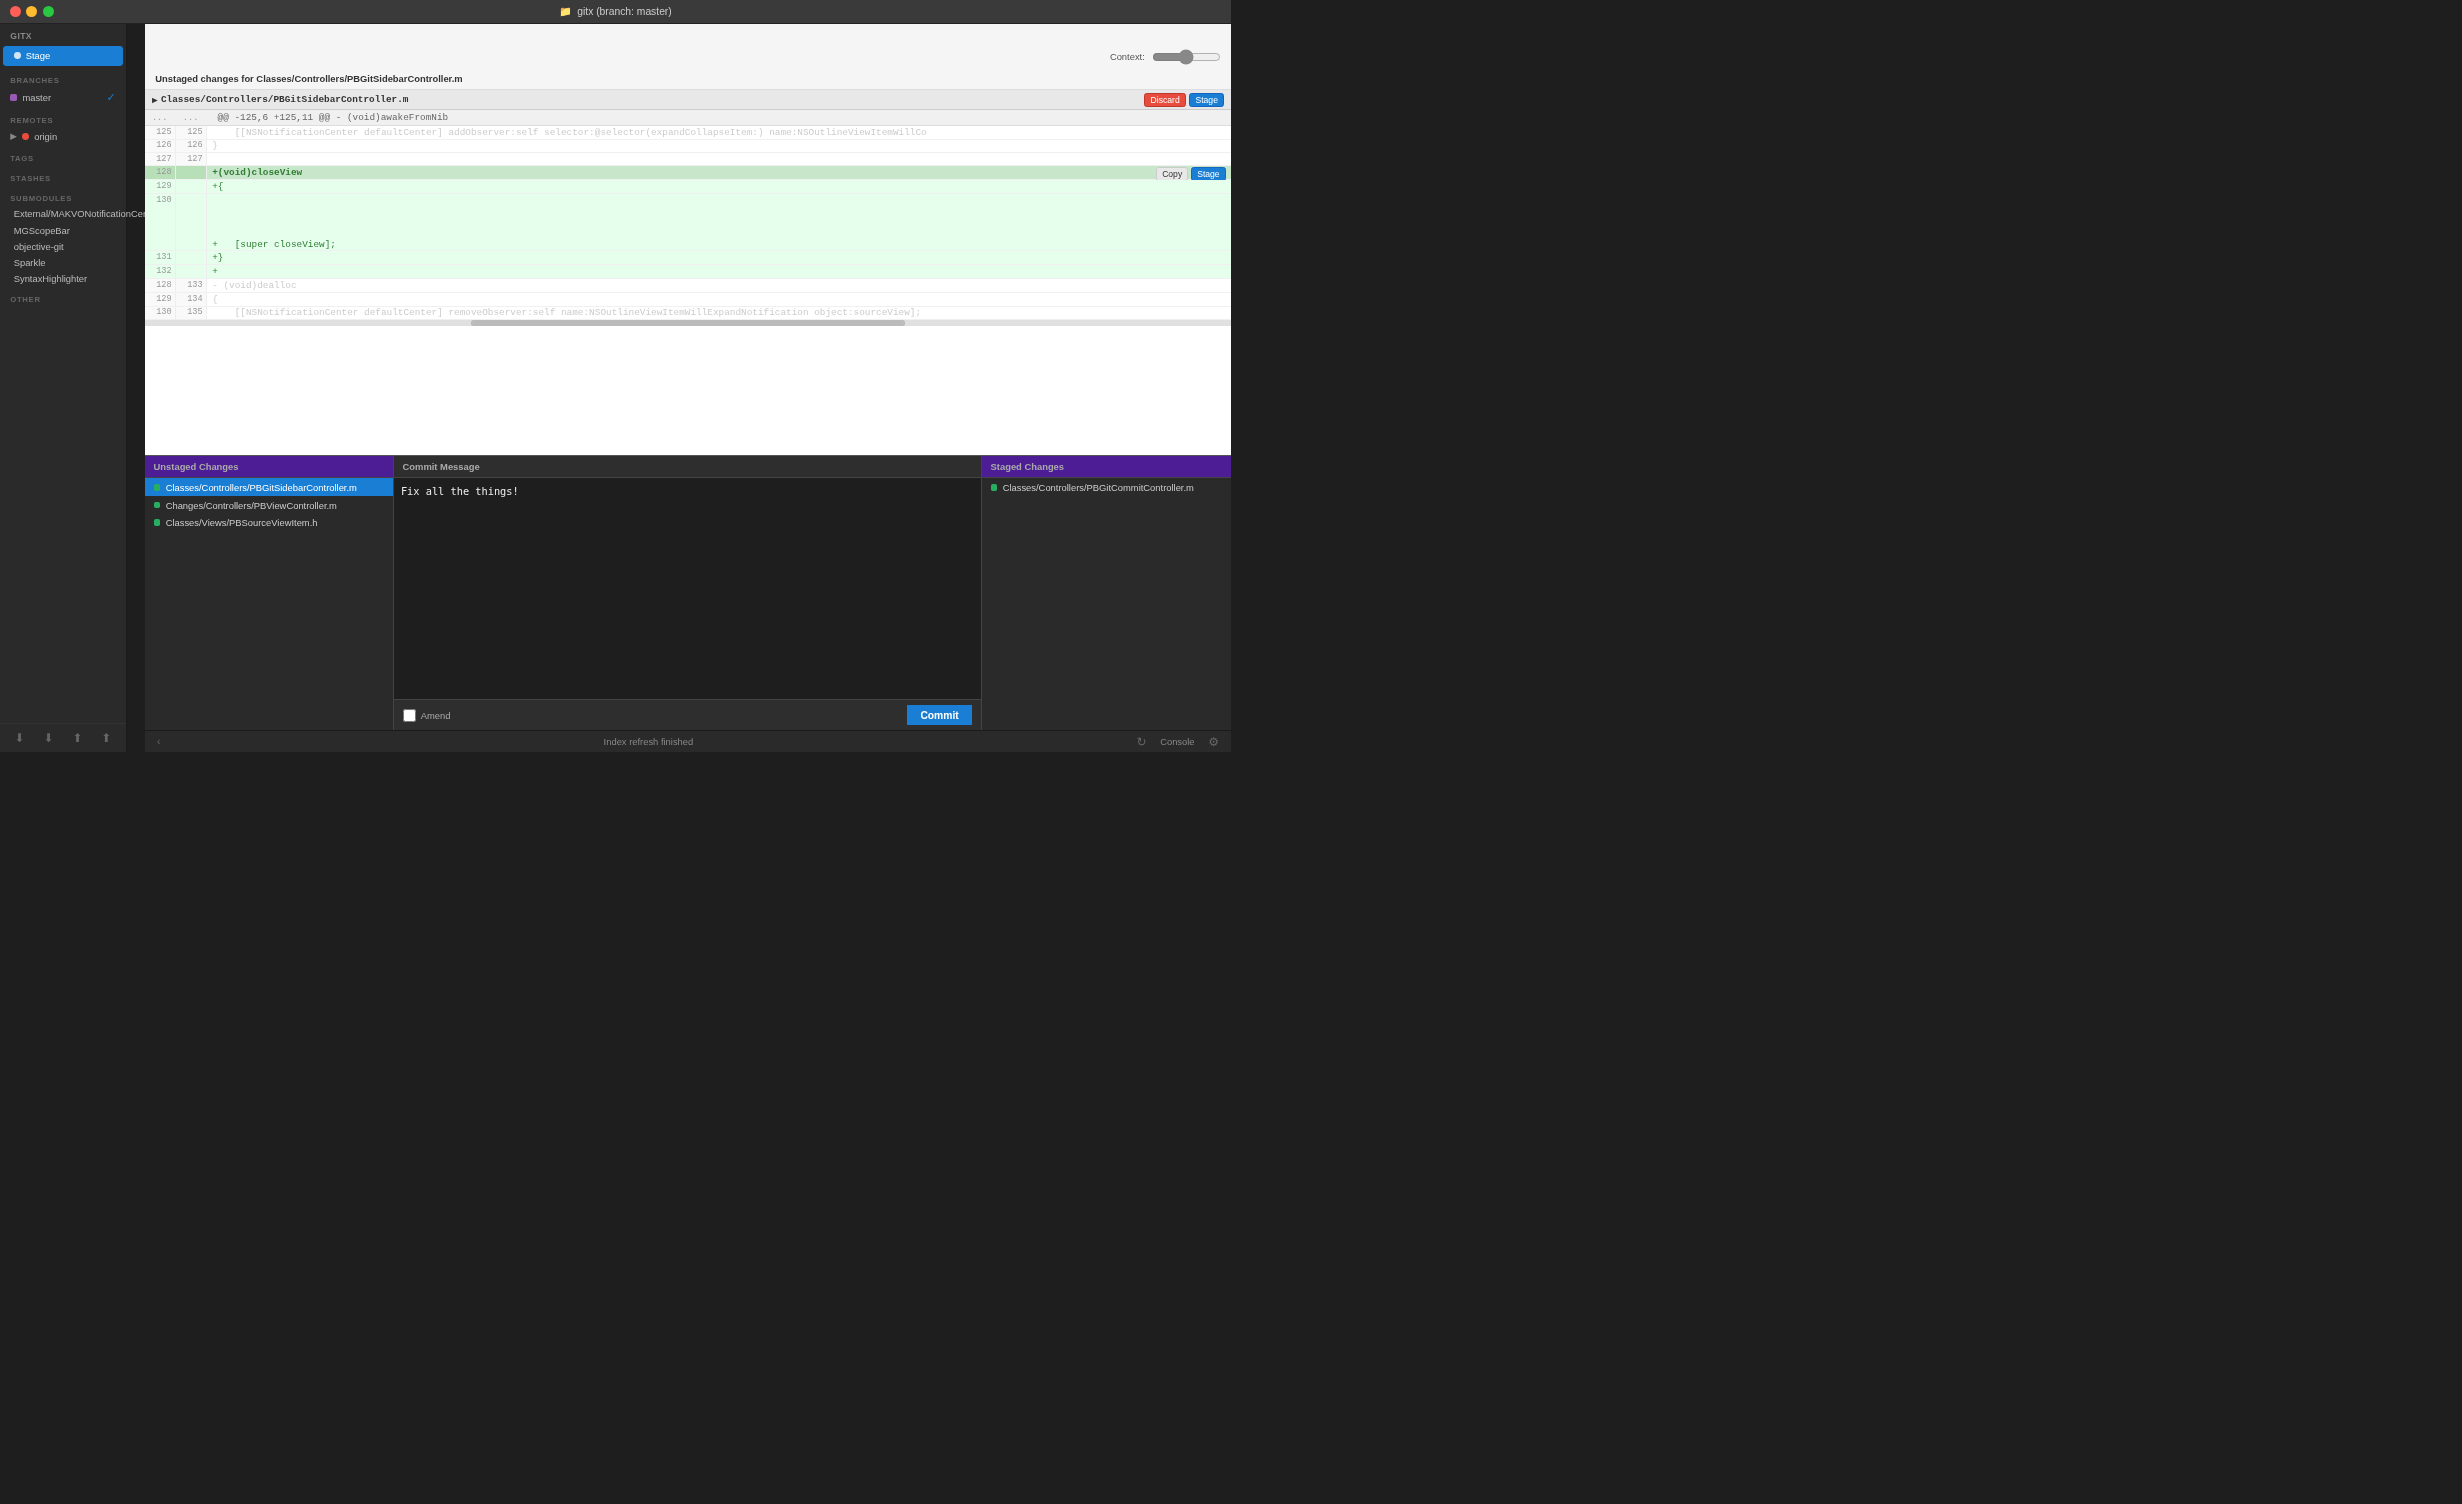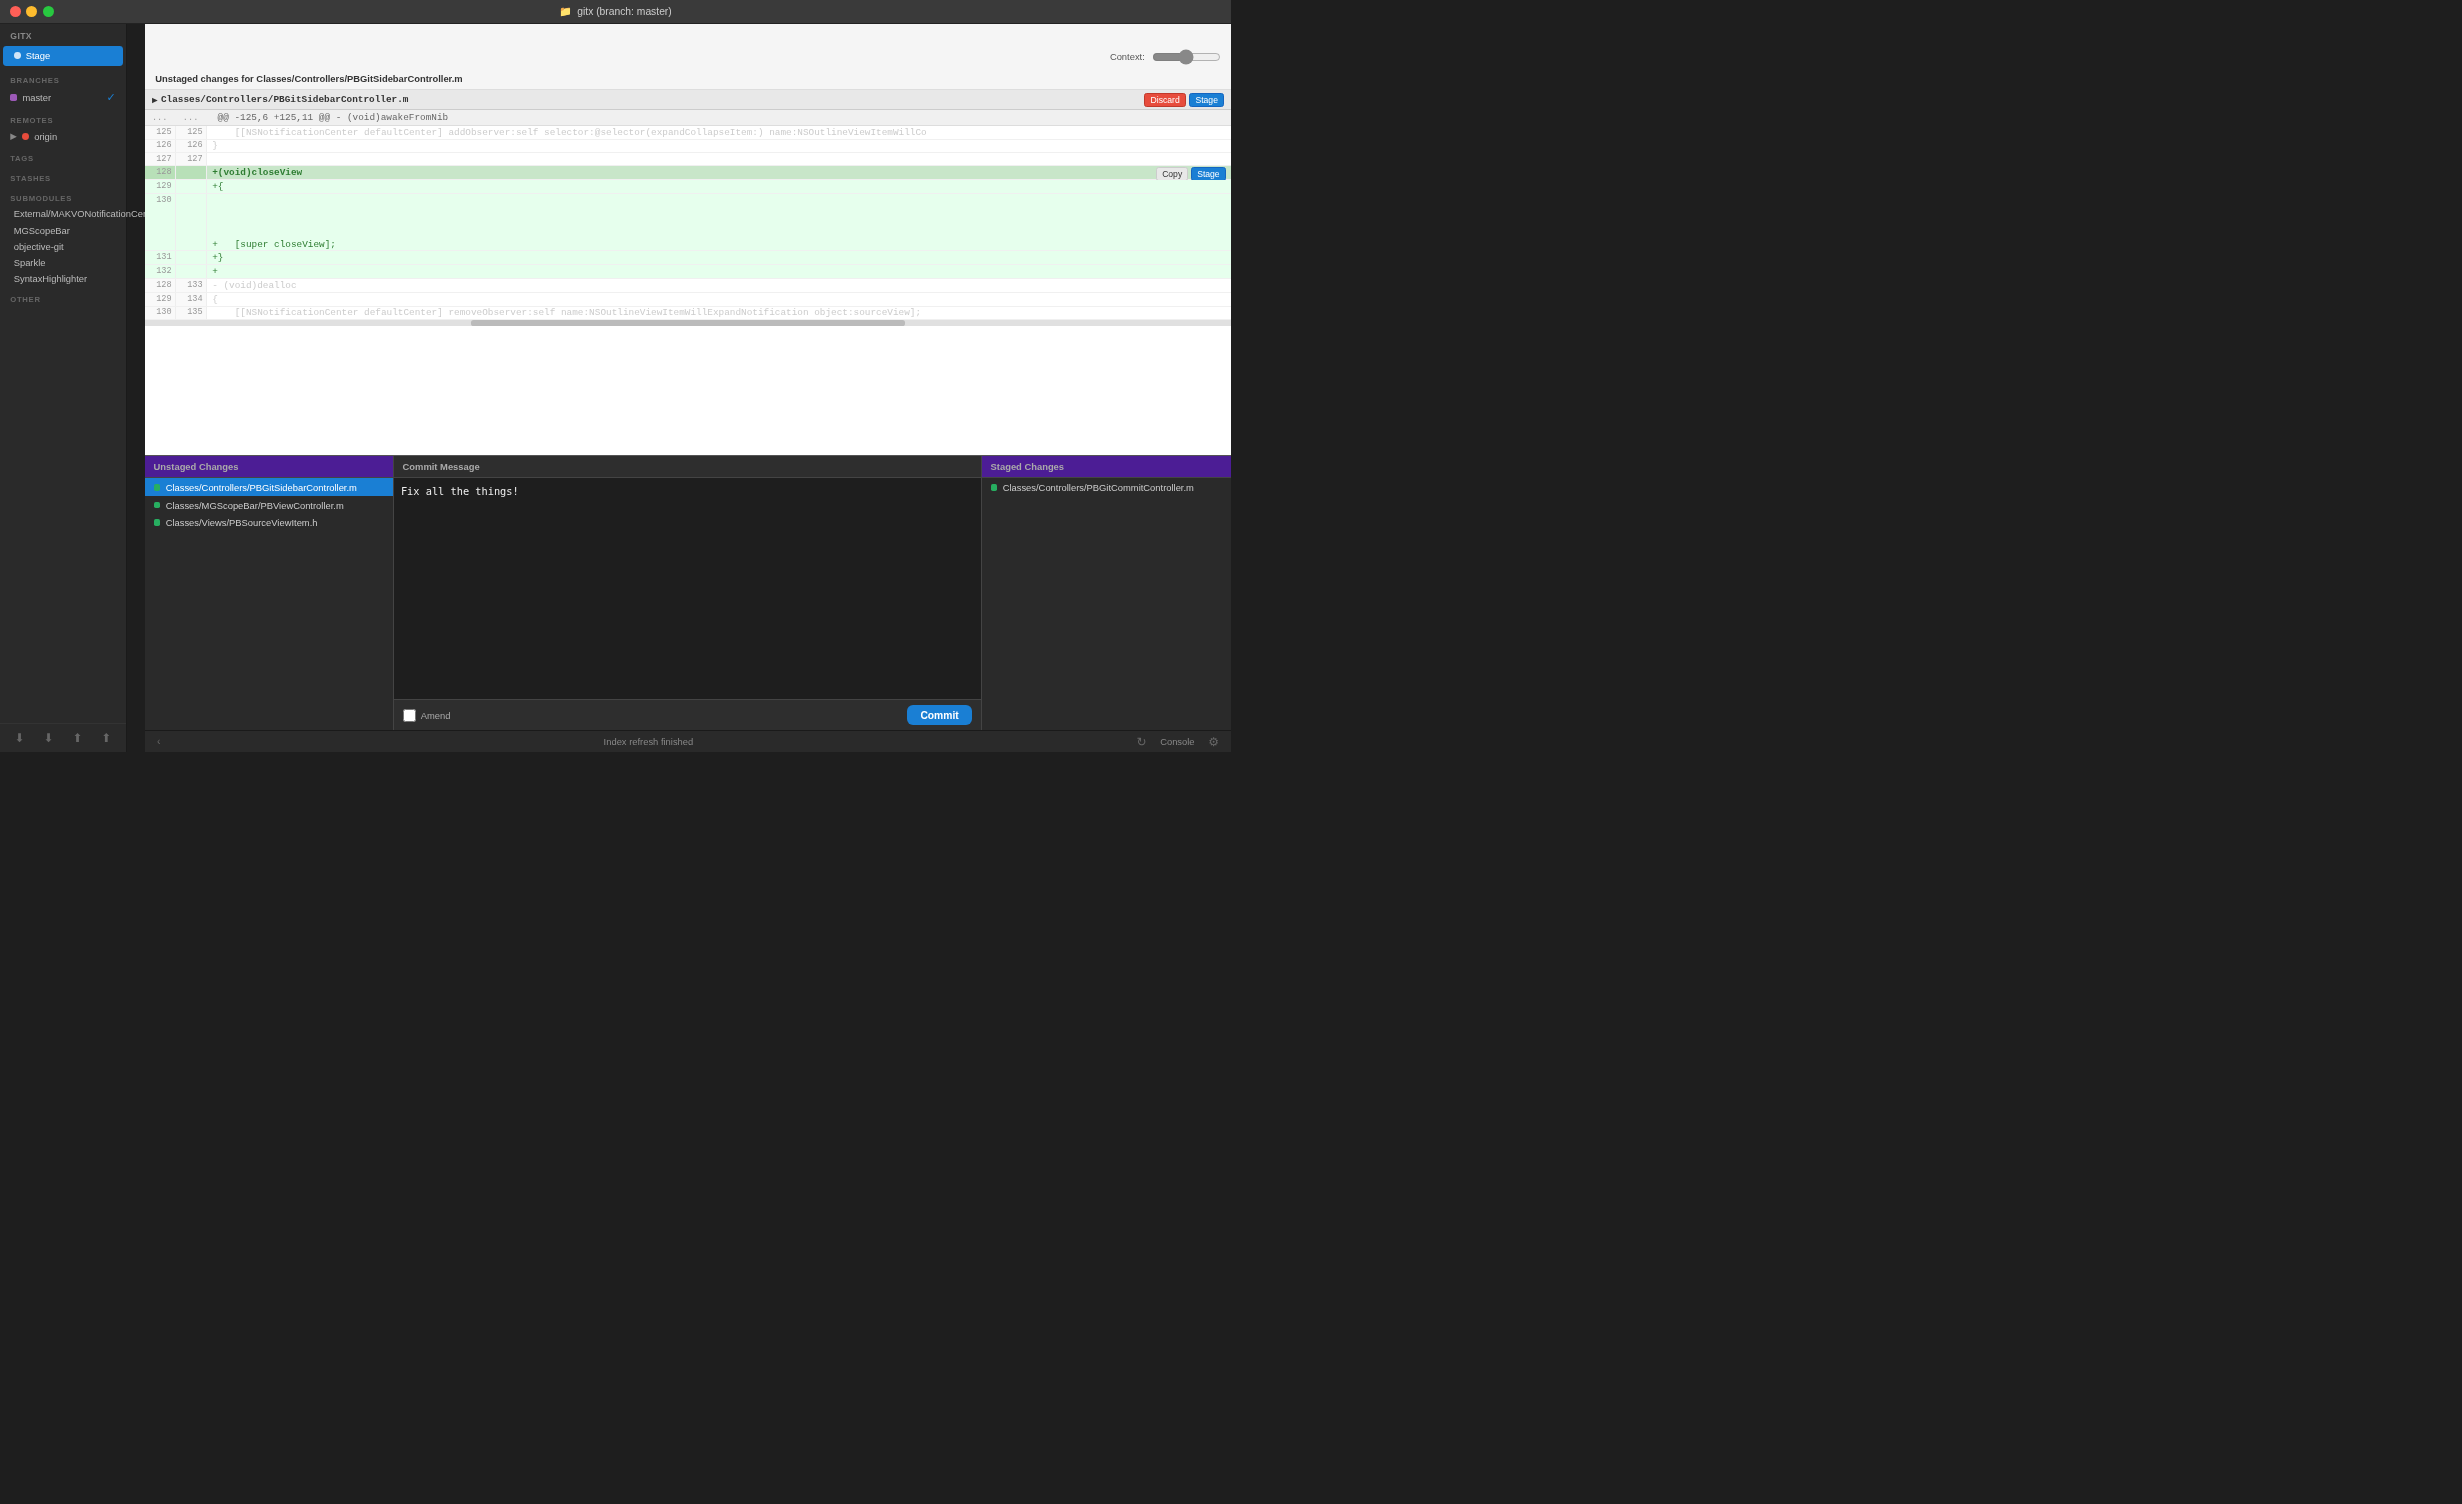--- a/index.html
+++ b/index.html
@@ -329,21 +329,21 @@
       display: flex;
       align-items: center;
       gap: 5.2px;
       color: #aaa;
       font-size: 9.4px;
     }
     .commit-btn {
       background: #1a7fd4;
       color: #fff;
       border: none;
-      border-radius: 6px;
+      border-radius: 0;
       padding: 4.3px 13.7px;
       font-size: 10.3px;
       font-weight: 600;
       cursor: pointer;
     }
 
     
     .staged-panel {
       width: 249px;
       display: flex;
@@ -592,21 +592,21 @@
 
       <div class="unstaged-panel">
         <div class="panel-header">Unstaged Changes</div>
         <div class="file-list">
           <div class="file-item selected">
             <span class="file-dot"></span>
             <span>Classes/Controllers/PBGitSidebarController.m</span>
           </div>
           <div class="file-item">
             <span class="file-dot"></span>
-            <span>Classes/MGScopeBar/PBViewController.m</span>
+            <span>Changes/Controllers/PBViewController.m</span>
           </div>
           <div class="file-item">
             <span class="file-dot"></span>
             <span>Classes/Views/PBSourceViewItem.h</span>
           </div>
         </div>
       </div>
 
       <div class="commit-panel">
         <div class="commit-panel-header">Commit Message</div>

